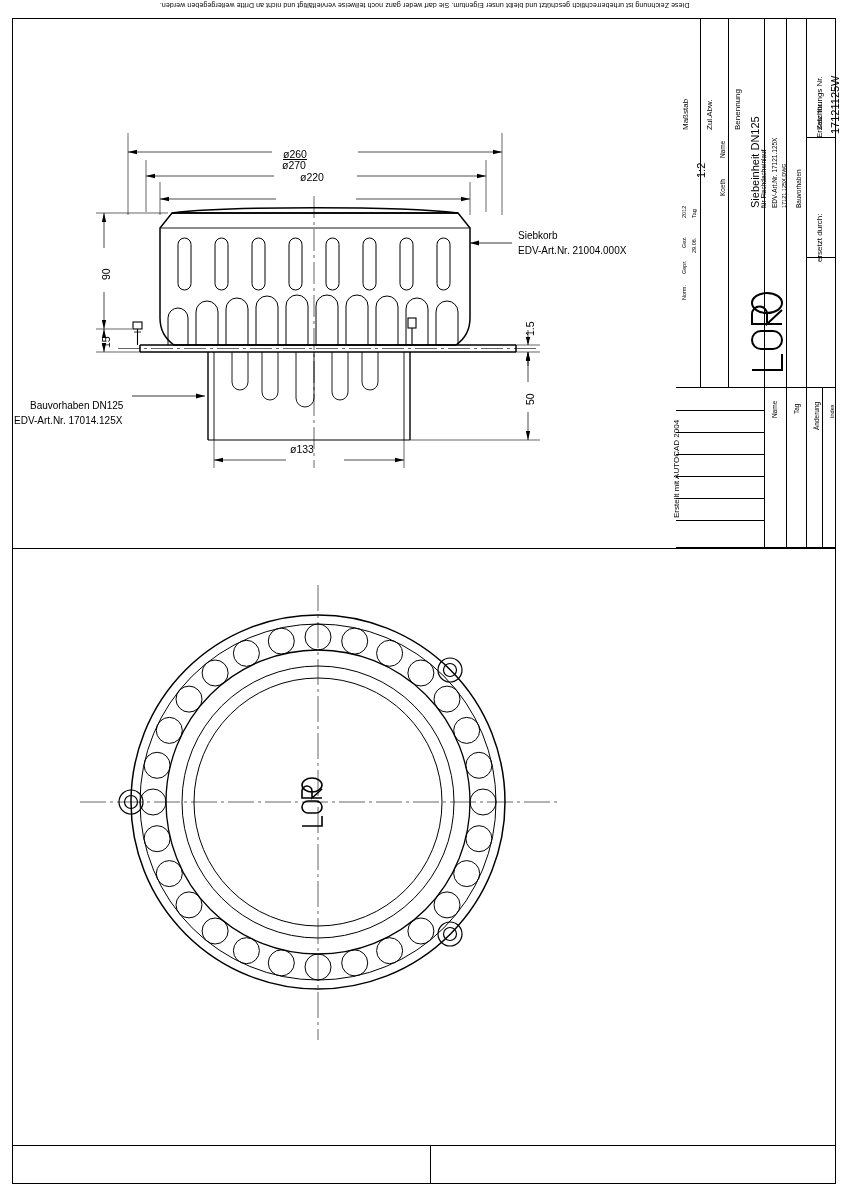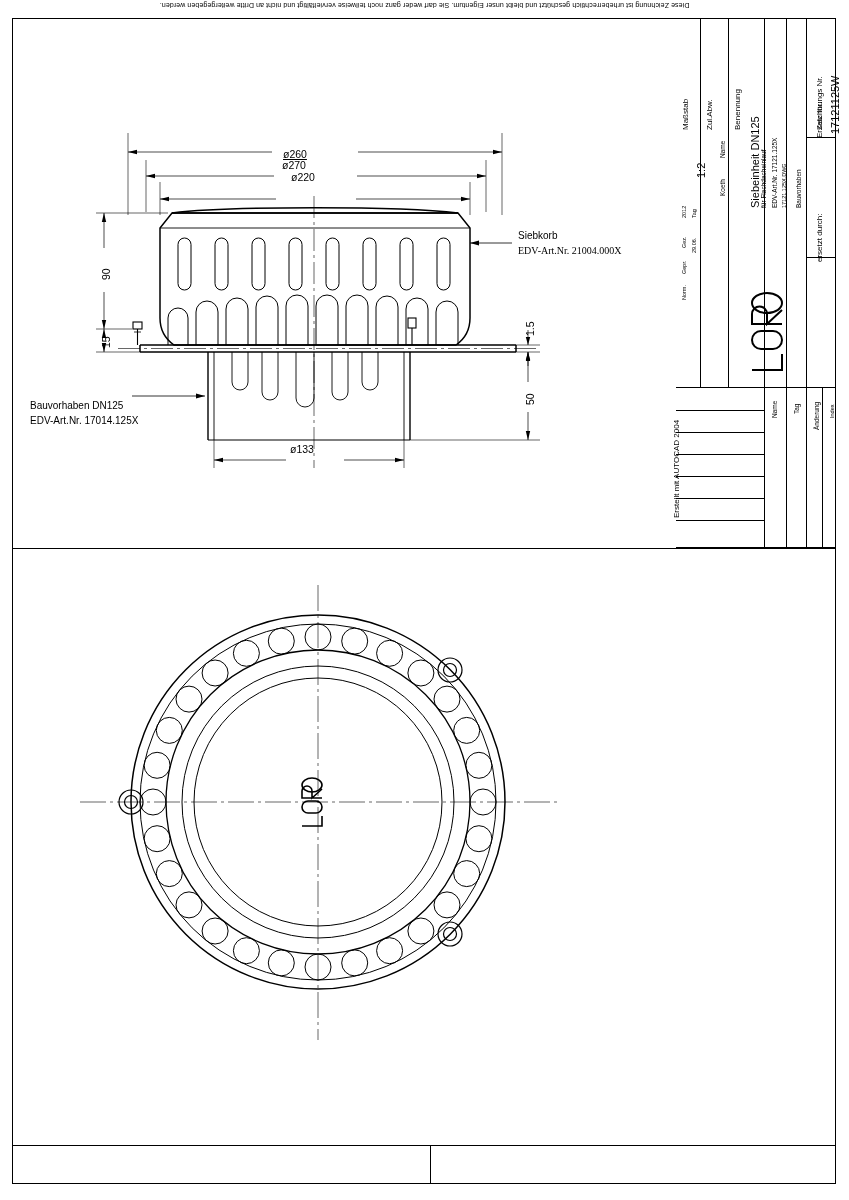--- a/index.html
+++ b/index.html
@@ -246,32 +246,32 @@
       <path d="M470,243 l9,-2.4 l0,4.8 z" fill="#000" stroke="none"></path>
 
       <line x1="132" y1="396" x2="205" y2="396" stroke-width="0.8"></line>
       <path d="M205,396 l-9,-2.4 l0,4.8 z" fill="#000" stroke="none"></path>
       <line x1="132" y1="396" x2="132" y2="396" stroke-width="0.8"></line>
     </g>
   </svg>
 
   <div class="dim" style="left:282px;top:131px;margin-top:28px;">ø270</div>
   <div class="dim" style="left:283px;top:148px;text-decoration:underline;">ø260</div>
-  <div class="dim" style="left:291px;top:171px;">ø220</div>
+  <div class="dim" style="left:300px;top:171px;">ø220</div>
   <div class="dim" style="left:290px;top:443px;">ø133</div>
 
   <div class="dim-v" style="left:100px;top:280px;">90</div>
   <div class="dim-v" style="left:100px;top:348px;">15</div>
   <div class="dim-v" style="left:524px;top:336px;">1.5</div>
   <div class="dim-v" style="left:524px;top:405px;">50</div>
 
   <div class="lbl" style="left:518px;top:229px;">Siebkorb</div>
-  <div class="lbl" style="left:518px;top:244px;font-family:Liberation Serif, serif;">EDV-Art.Nr. 21004.000X</div>
+  <div class="lbl" style="left:518px;top:244px;">EDV-Art.Nr. 21004.000X</div>
   <div class="lbl" style="left:30px;top:399px;">Bauvorhaben DN125</div>
-  <div class="lbl" style="left:30px;top:414px;">EDV-Art.Nr. 17014.125X</div>
+  <div class="lbl" style="left:14px;top:414px;">EDV-Art.Nr. 17014.125X</div>
 
   <svg width="560" height="560" viewBox="0 0 560 560" style="left:50px;top:560px;">
     <g fill="none" stroke="#000">
 
       <g stroke-width="0.6" stroke-dasharray="26,4,3,4">
         <line x1="30" y1="242" x2="510" y2="242"></line>
         <line x1="268" y1="25" x2="268" y2="480"></line>
       </g>
 
       <circle cx="268" cy="242" r="187" stroke-width="1.5"></circle>

